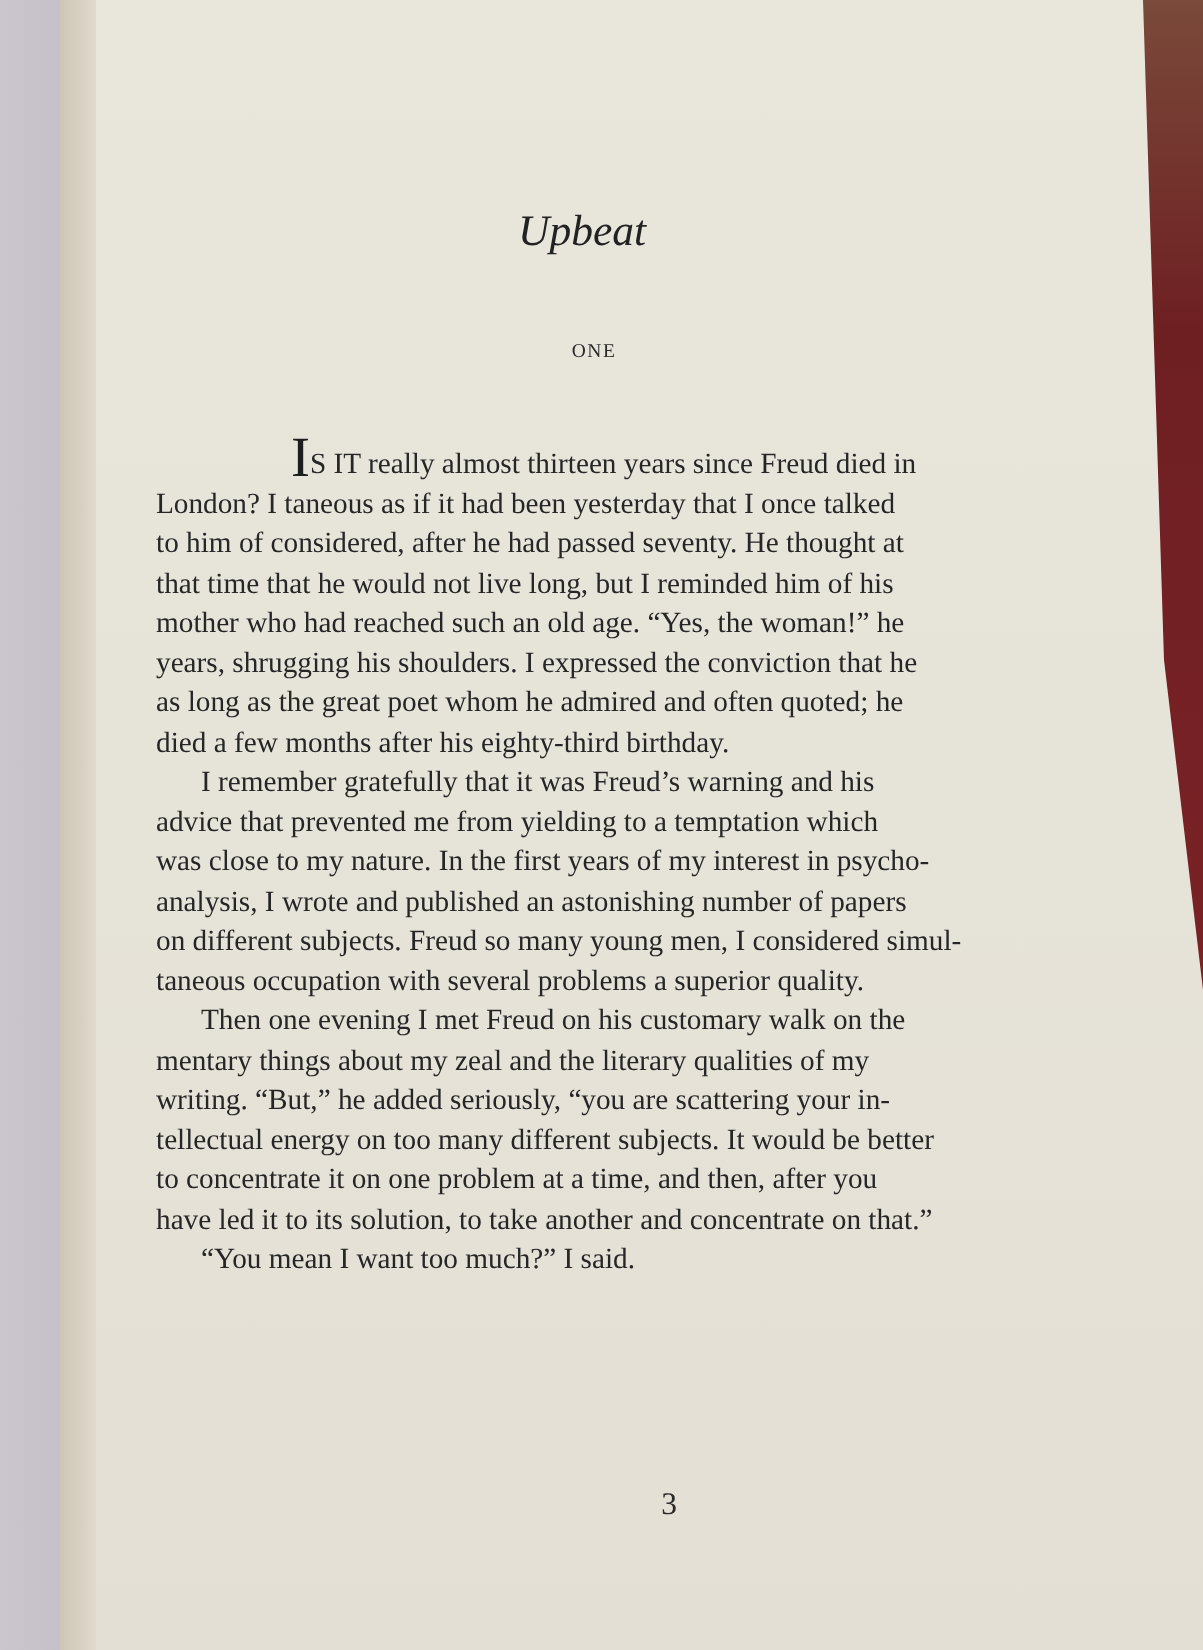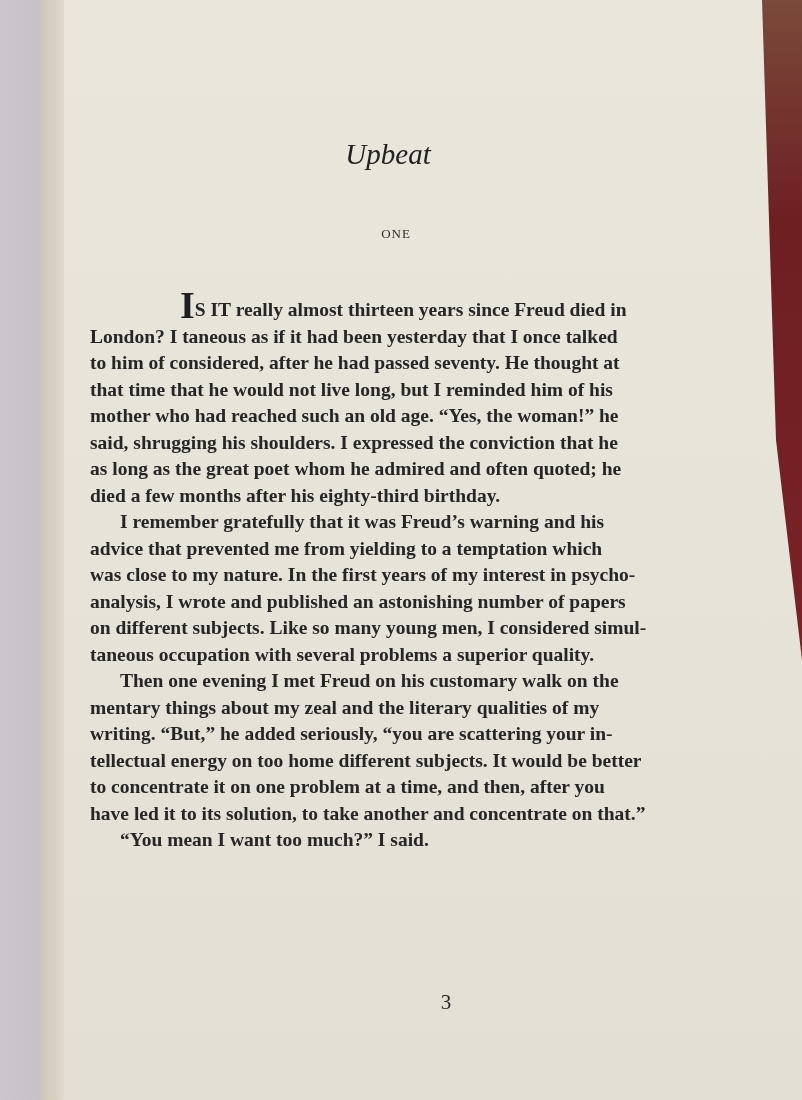--- a/index.html
+++ b/index.html
@@ -27,22 +27,22 @@
   }
   .title {
     position:absolute; left:0; width:776px; top:138px; text-align:center;
     font-style:italic; font-size:29px; color:#222;
   }
   .chapter {
     position:absolute; left:0; width:792px; top:226px; text-align:center;
     font-size:13px; font-weight:normal; letter-spacing:1px; color:#2b2b2b;
   }
   .body-text {
-    position:absolute; left:90px; top:292px; width:670px;
-    font-size:19.5px; color:#262626; line-height:26.5px;font-weight:bold;
+    position:absolute; left:104px; top:292px; width:670px;
+    font-size:19.5px; color:#262626; line-height:26.5px;
   }
   .line { white-space:nowrap; display:block; }
   .indent { padding-left:30px; }
   .dropcap {
     font-size:38px; line-height:26px; vertical-align:-2px; color:#1e1e1e;
     margin-left:90px;
   }
   .page-number {
     position:absolute; left:0; width:892px; top:990px; text-align:center;
     font-size:21px; color:#2a2a2a;
@@ -58,31 +58,31 @@
 
 <div class="title">Upbeat</div>
 <div class="chapter">ONE</div>
 
 <div class="body-text">
   <span class="line"><span class="dropcap">I</span><span>S IT really almost thirteen years since Freud died in</span></span>
   <span class="line">London? I taneous as if it had been yesterday that I once talked</span>
   <span class="line">to him of considered, after he had passed seventy. He thought at</span>
   <span class="line">that time that he would not live long, but I reminded him of his</span>
   <span class="line">mother who had reached such an old age. “Yes, the woman!” he</span>
-  <span class="line">said, shrugging his shoulders. I expressed the conviction that he</span>
+  <span class="line">years, shrugging his shoulders. I expressed the conviction that he</span>
   <span class="line">as long as the great poet whom he admired and often quoted; he</span>
   <span class="line">died a few months after his eighty-third birthday.</span>
   <span class="line indent">I remember gratefully that it was Freud’s warning and his</span>
   <span class="line">advice that prevented me from yielding to a temptation which</span>
   <span class="line">was close to my nature. In the first years of my interest in psycho-</span>
   <span class="line">analysis, I wrote and published an astonishing number of papers</span>
-  <span class="line">on different subjects. Like so many young men, I considered simul-</span>
+  <span class="line">on different subjects. Freud so many young men, I considered simul-</span>
   <span class="line">taneous occupation with several problems a superior quality.</span>
   <span class="line indent">Then one evening I met Freud on his customary walk on the</span>
   <span class="line">mentary things about my zeal and the literary qualities of my</span>
   <span class="line">writing. “But,” he added seriously, “you are scattering your in-</span>
-  <span class="line">tellectual energy on too home different subjects. It would be better</span>
+  <span class="line">tellectual energy on too many different subjects. It would be better</span>
   <span class="line">to concentrate it on one problem at a time, and then, after you</span>
   <span class="line">have led it to its solution, to take another and concentrate on that.”</span>
   <span class="line indent">“You mean I want too much?” I said.</span>
 </div>
 
 <div class="page-number">3</div>
 
 </body></html>

